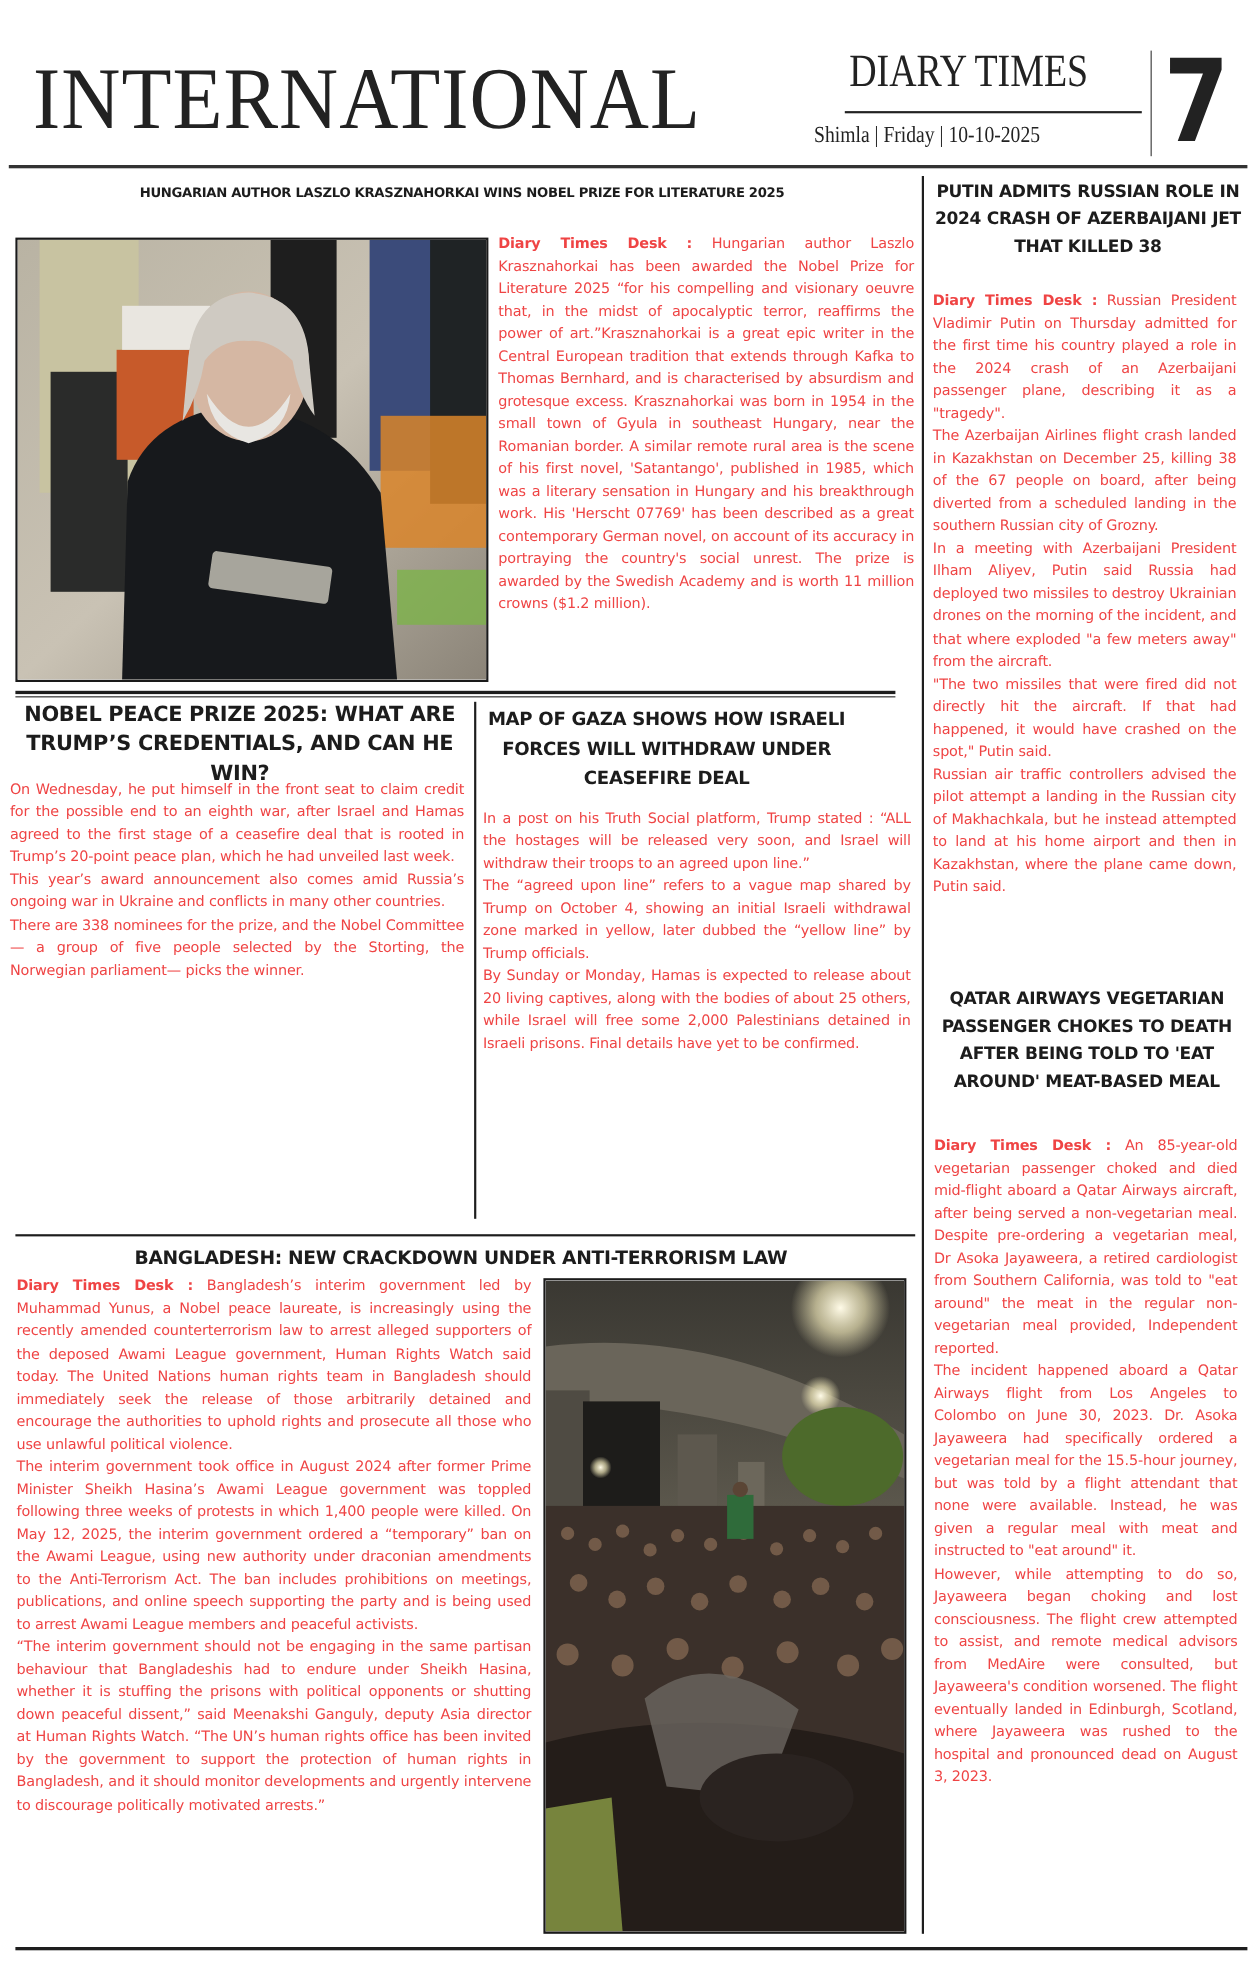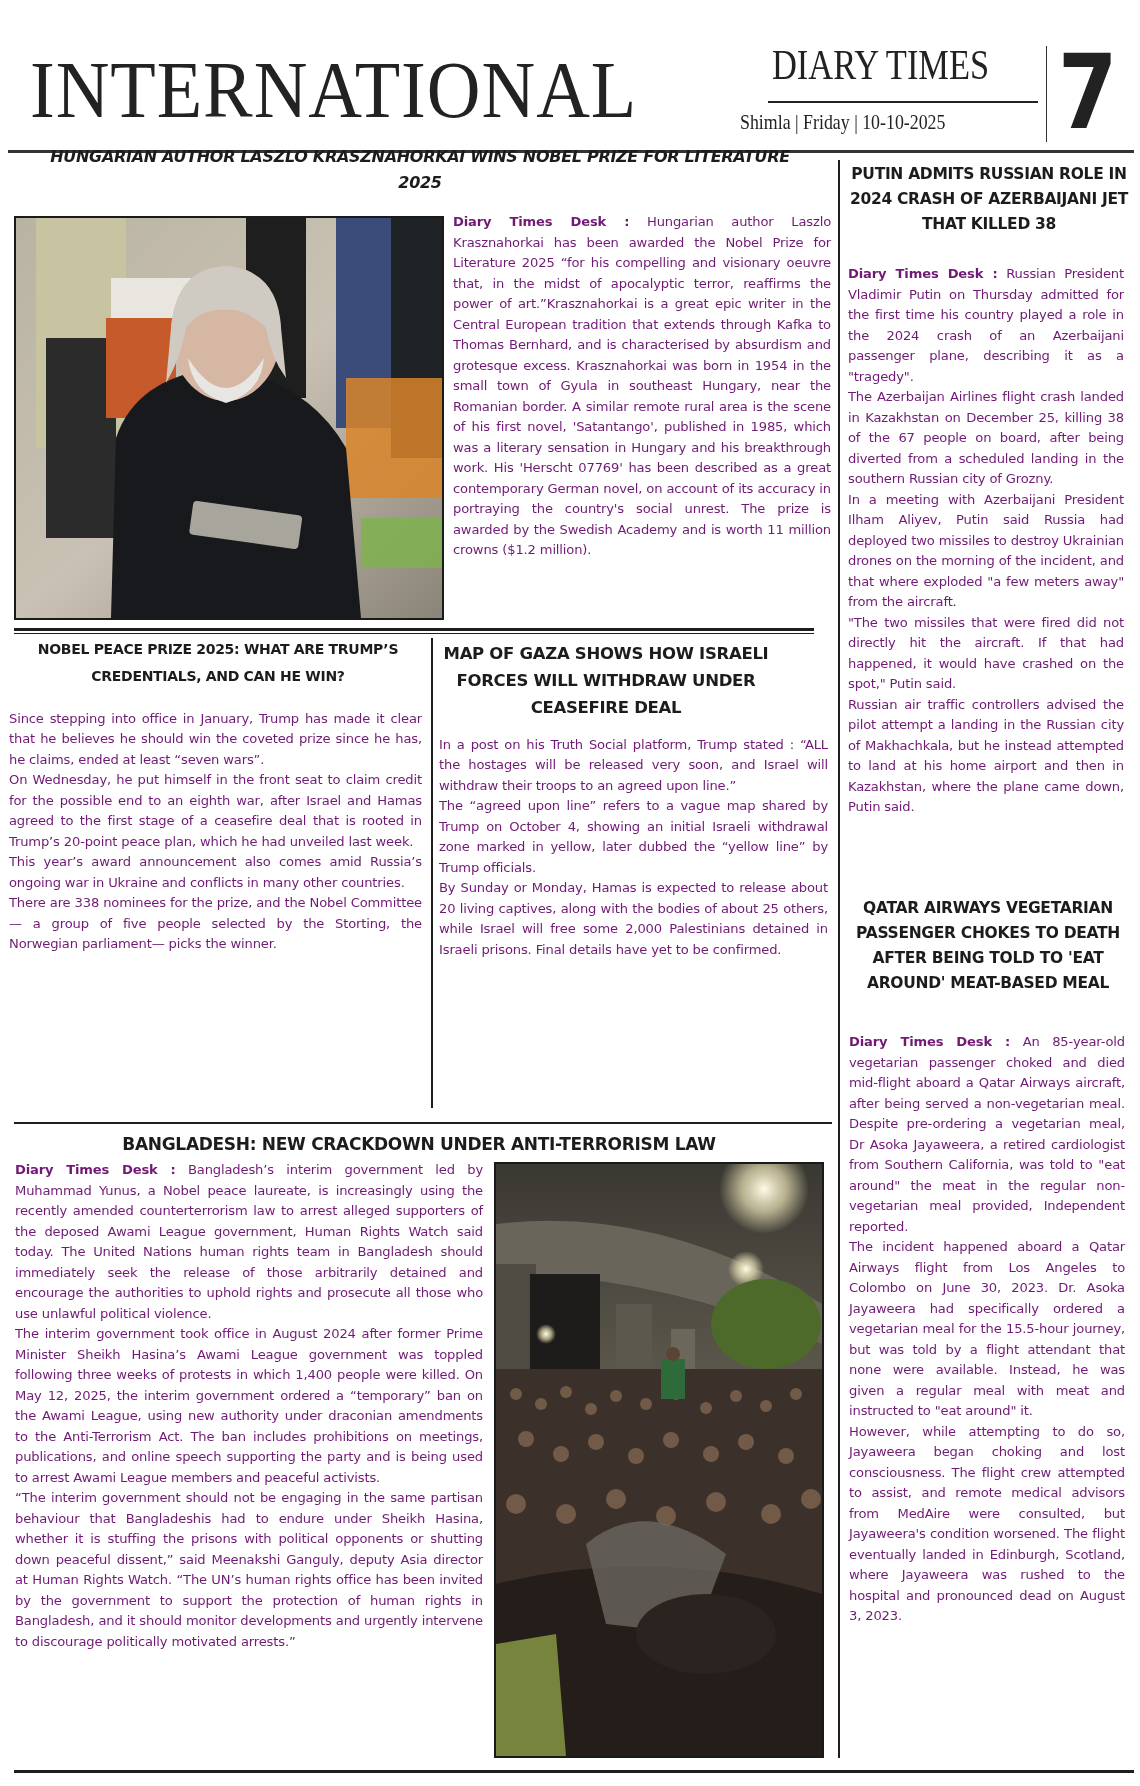--- a/index.html
+++ b/index.html
@@ -7,39 +7,39 @@
   .abs{position:absolute;}
   .masthead{font-family:"Liberation Serif","DejaVu Serif",serif;color:#222;}
   .section-title{left:30px;top:50px;font-size:80px;letter-spacing:1px;transform:scaleX(0.93);transform-origin:left top;line-height:1;font-weight:400;}
   .brand{left:772px;top:44px;font-size:42px;transform:scaleX(0.82);transform-origin:left top;line-height:1;}
   .brand-rule{left:768px;top:101px;width:270px;height:2px;background:#222;}
   .dateline{left:740px;top:112px;font-size:21px;transform:scaleX(0.85);transform-origin:left top;line-height:1;}
   .vsep{left:1046px;top:46px;width:1px;height:96px;background:#333;}
   .pagenum{left:1058px;top:40px;font-family:"DejaVu Sans",sans-serif;font-weight:700;font-size:104px;line-height:1;transform:scaleX(0.82);transform-origin:left top;color:#222;}
   .top-rule{left:8px;top:150px;width:1126px;height:3px;background:#333;}
   .hl{font-family:"DejaVu Sans",sans-serif;font-weight:700;color:#1c1c1c;text-align:center;letter-spacing:-0.3px;}
-  .body{font-family:"DejaVu Sans",sans-serif;font-size:13.1px;line-height:20.5px;text-align:justify;color:#701a75;letter-spacing:-0.15px;}
+  .body{font-family:"DejaVu Sans",sans-serif;font-size:13.1px;line-height:20.5px;text-align:justify;color:#ef4444;letter-spacing:-0.15px;}
   .body p{margin:0;}
   .body .gap{height:20.5px;}
   .desk{font-weight:700;}
   .rule{background:#1e1e1e;}
   .photo{border:2px solid #1a1a1a;box-sizing:border-box;overflow:hidden;}
 </style>
 </head>
 <body>
 
 <div class="abs masthead section-title">INTERNATIONAL</div>
 <div class="abs masthead brand">DIARY TIMES</div>
 <div class="abs brand-rule"></div>
 <div class="abs masthead dateline">Shimla | Friday | 10-10-2025</div>
 <div class="abs vsep"></div>
 <div class="abs pagenum">7</div>
 <div class="abs top-rule"></div>
 
-<div class="abs hl" style="left:40px;top:144px;width:760px;font-size:16px;line-height:26px;font-style:italic;">HUNGARIAN AUTHOR LASZLO KRASZNAHORKAI WINS NOBEL PRIZE FOR LITERATURE 2025</div>
+<div class="abs hl" style="left:40px;top:162px;width:760px;font-size:12px;line-height:26px;">HUNGARIAN AUTHOR LASZLO KRASZNAHORKAI WINS NOBEL PRIZE FOR LITERATURE 2025</div>
 
 <div class="abs photo" style="left:14px;top:216px;width:430px;height:404px;">
   <svg width="426" height="400" viewBox="0 0 426 400">
     <defs>
       <linearGradient id="bg1" x1="0" y1="0" x2="1" y2="1">
         <stop offset="0" stop-color="#b9b3a3"></stop>
           <stop offset="0.5" stop-color="#c9c2b4"></stop>
           <stop offset="1" stop-color="#8b8478"></stop>
       </linearGradient>
     </defs>
@@ -61,24 +61,23 @@
   </svg>
 </div>
 
 <div class="abs body" style="left:453px;top:212px;width:378px;">
   <p><span class="desk">Diary Times Desk :</span> <span>Hungarian author Laszlo Krasznahorkai has been awarded the Nobel Prize for Literature 2025 “for his compelling and visionary oeuvre that, in the midst of apocalyptic terror, reaffirms the power of art.”Krasznahorkai is a great epic writer in the Central European tradition that extends through Kafka to Thomas Bernhard, and is characterised by absurdism and grotesque excess. Krasznahorkai was born in 1954 in the small town of Gyula in southeast Hungary, near the Romanian border. A similar remote rural area is the scene of his first novel, 'Satantango', published in 1985, which was a literary sensation in Hungary and his breakthrough work. His 'Herscht 07769' has been described as a great contemporary German novel, on account of its accuracy in portraying the country's social unrest. The prize is awarded by the Swedish Academy and is worth 11 million crowns ($1.2 million).</span></p>
 </div>
 
 <div class="abs rule" style="left:14px;top:628px;width:800px;height:3px;"></div>
 <div class="abs rule" style="left:14px;top:633px;width:800px;height:1px;"></div>
 
-<div class="abs hl" style="left:8px;top:636px;width:420px;font-size:14px;line-height:27px;">NOBEL PEACE PRIZE 2025: WHAT ARE TRUMP’S CREDENTIALS, AND CAN HE WIN?</div>
+<div class="abs hl" style="left:8px;top:636px;width:420px;font-size:19px;line-height:27px;">NOBEL PEACE PRIZE 2025: WHAT ARE TRUMP’S CREDENTIALS, AND CAN HE WIN?</div>
 <div class="abs body" style="left:9px;top:688px;width:413px;">
   <div class="gap"></div>
-  <p>Since stepping into office in January, Trump has made it clear that he believes he should win the coveted prize since he has, he claims, ended at least “seven wars”.</p>
   <p>On Wednesday, he put himself in the front seat to claim credit for the possible end to an eighth war, after Israel and Hamas agreed to the first stage of a ceasefire deal that is rooted in Trump’s 20-point peace plan, which he had unveiled last week.</p>
   <p>This year’s award announcement also comes amid Russia’s ongoing war in Ukraine and conflicts in many other countries.</p>
   <p>There are 338 nominees for the prize, and the Nobel Committee — a group of five people selected by the Storting, the Norwegian parliament— picks the winner.</p>
 </div>
 
 <div class="abs rule" style="left:431px;top:638px;width:2px;height:470px;"></div>
 
 <div class="abs hl" style="left:420px;top:640px;width:372px;font-size:16.5px;line-height:27px;">MAP OF GAZA SHOWS HOW ISRAELI FORCES WILL WITHDRAW UNDER CEASEFIRE DEAL</div>
 <div class="abs body" style="left:439px;top:714px;width:389px;">
   <div class="gap"></div>

